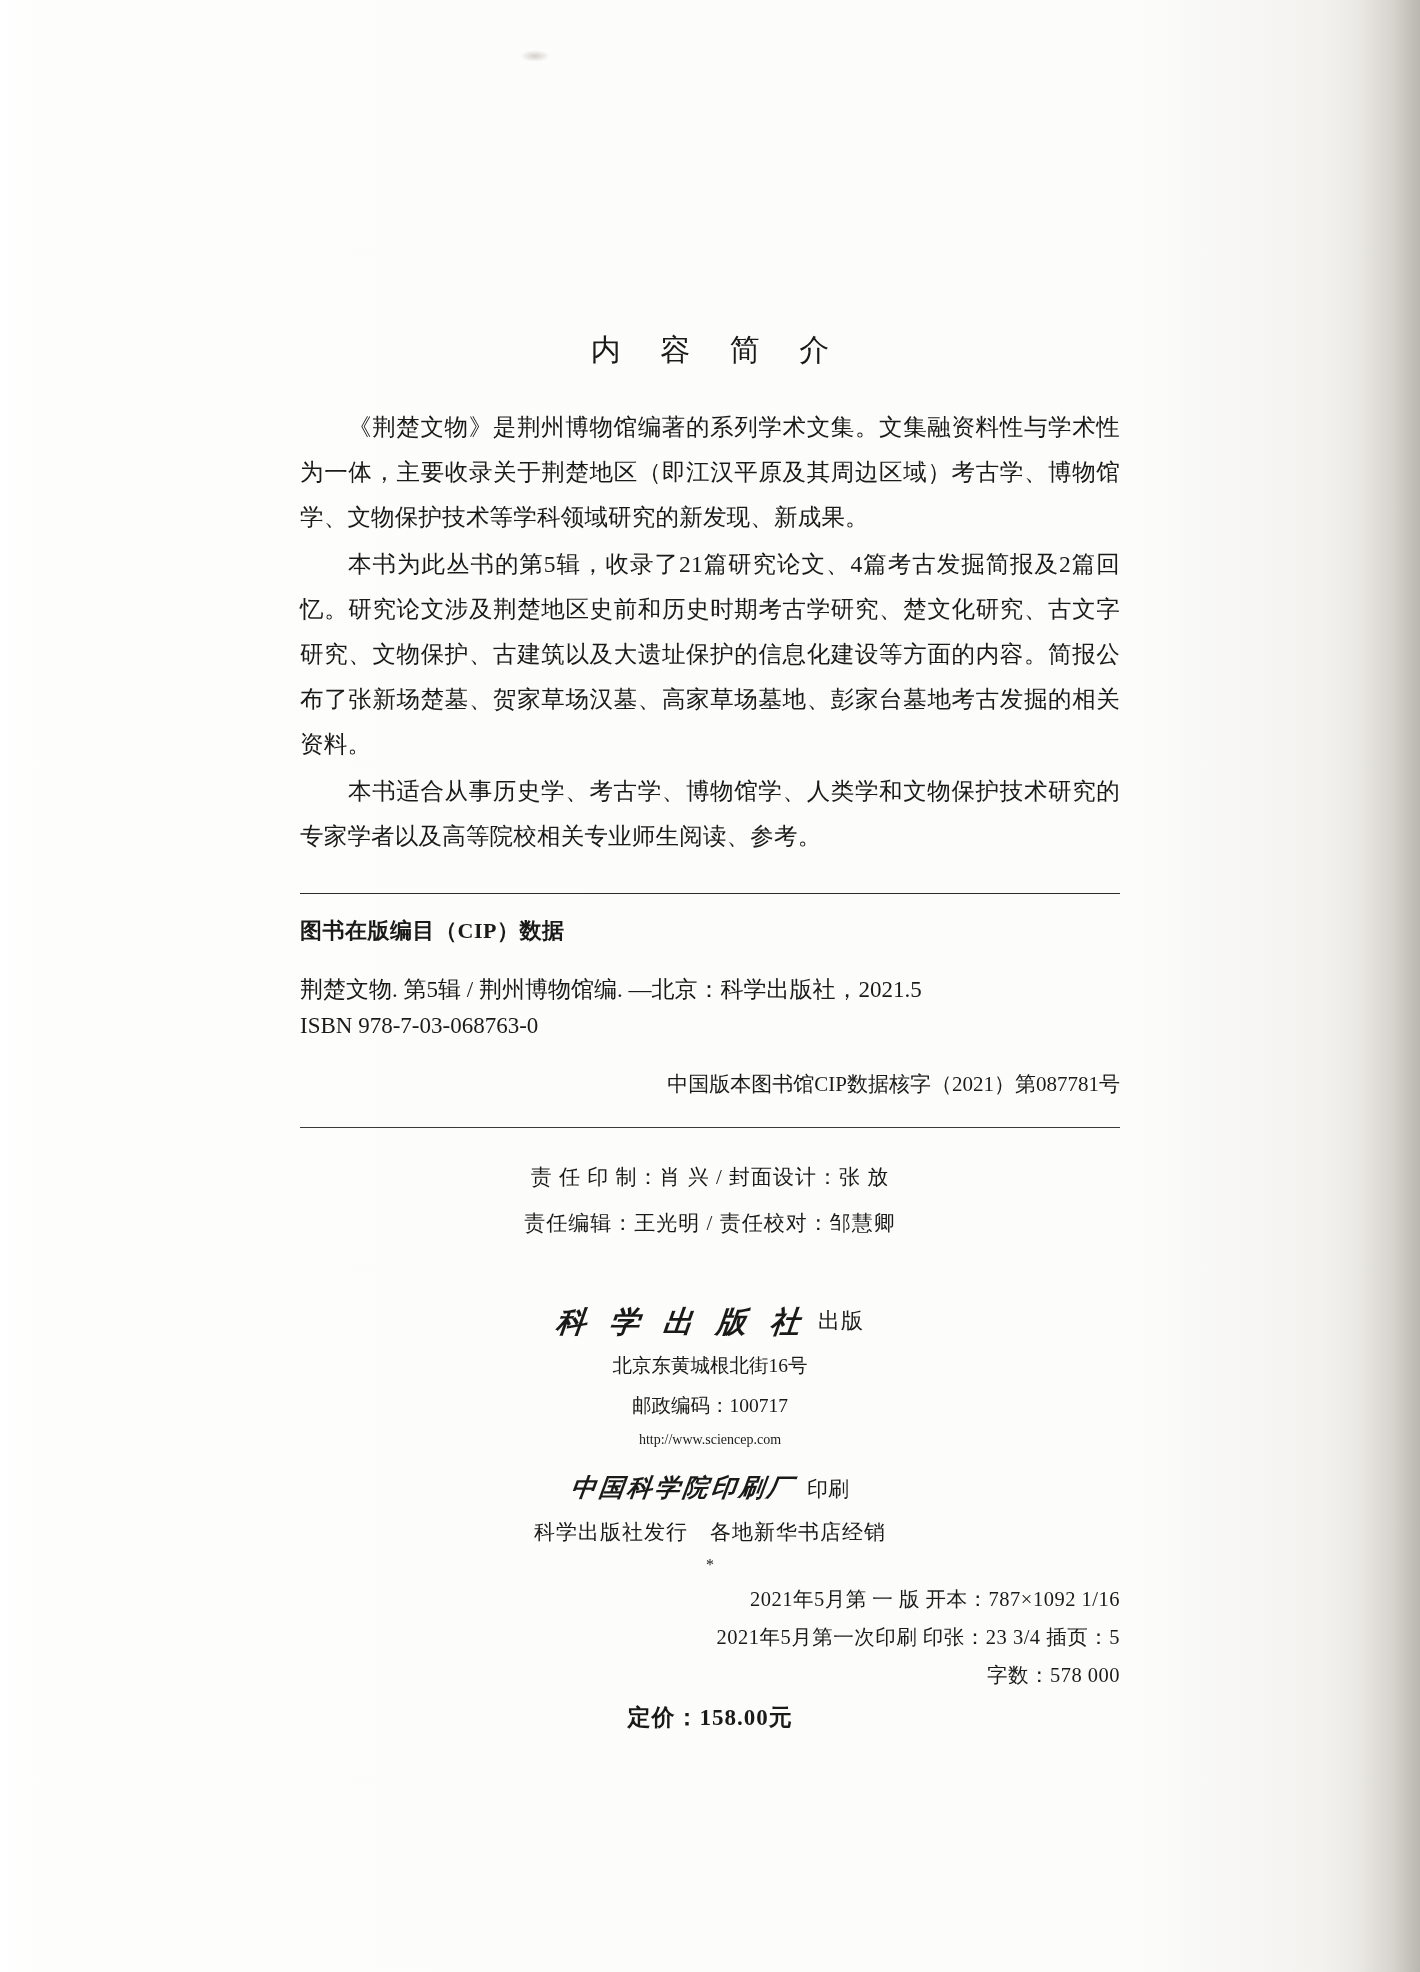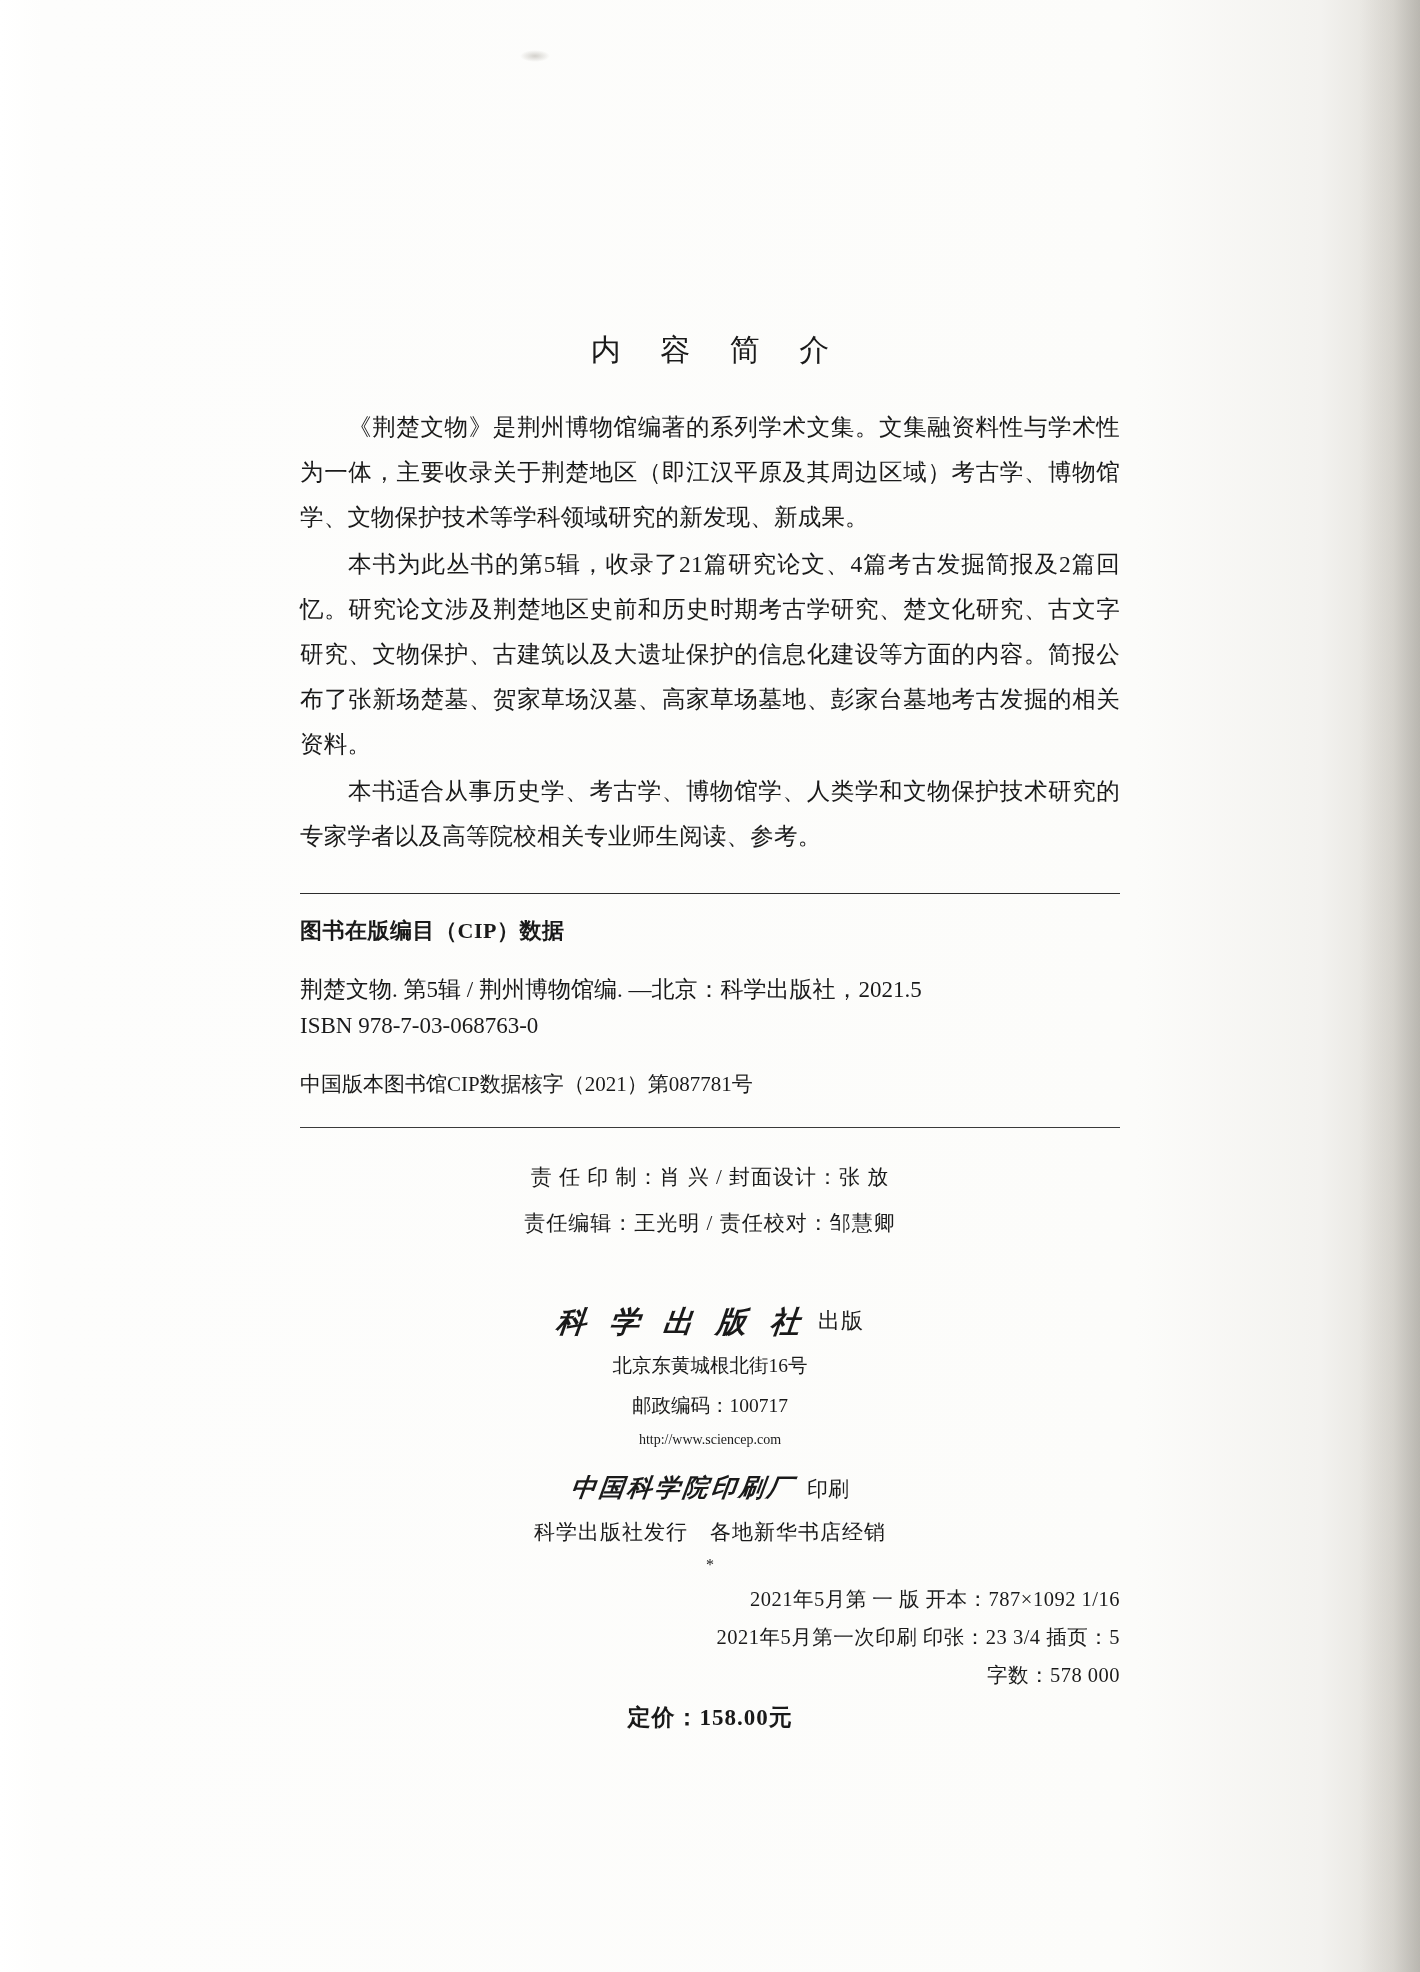--- a/index.html
+++ b/index.html
@@ -90,21 +90,21 @@
   .cip-class {
     font-size: 21px;
     line-height: 36px;
     letter-spacing: 1px;
     margin-bottom: 20px;
   }
   .cip-core {
     font-size: 21px;
     line-height: 36px;
     margin-bottom: 25px;
-    text-align: left;
+    text-align: right;
   }
 
   .staff {
     text-align: center;
     font-size: 21px;
     line-height: 46px;
     letter-spacing: 1px;
     margin-top: 26px;
   }
 

